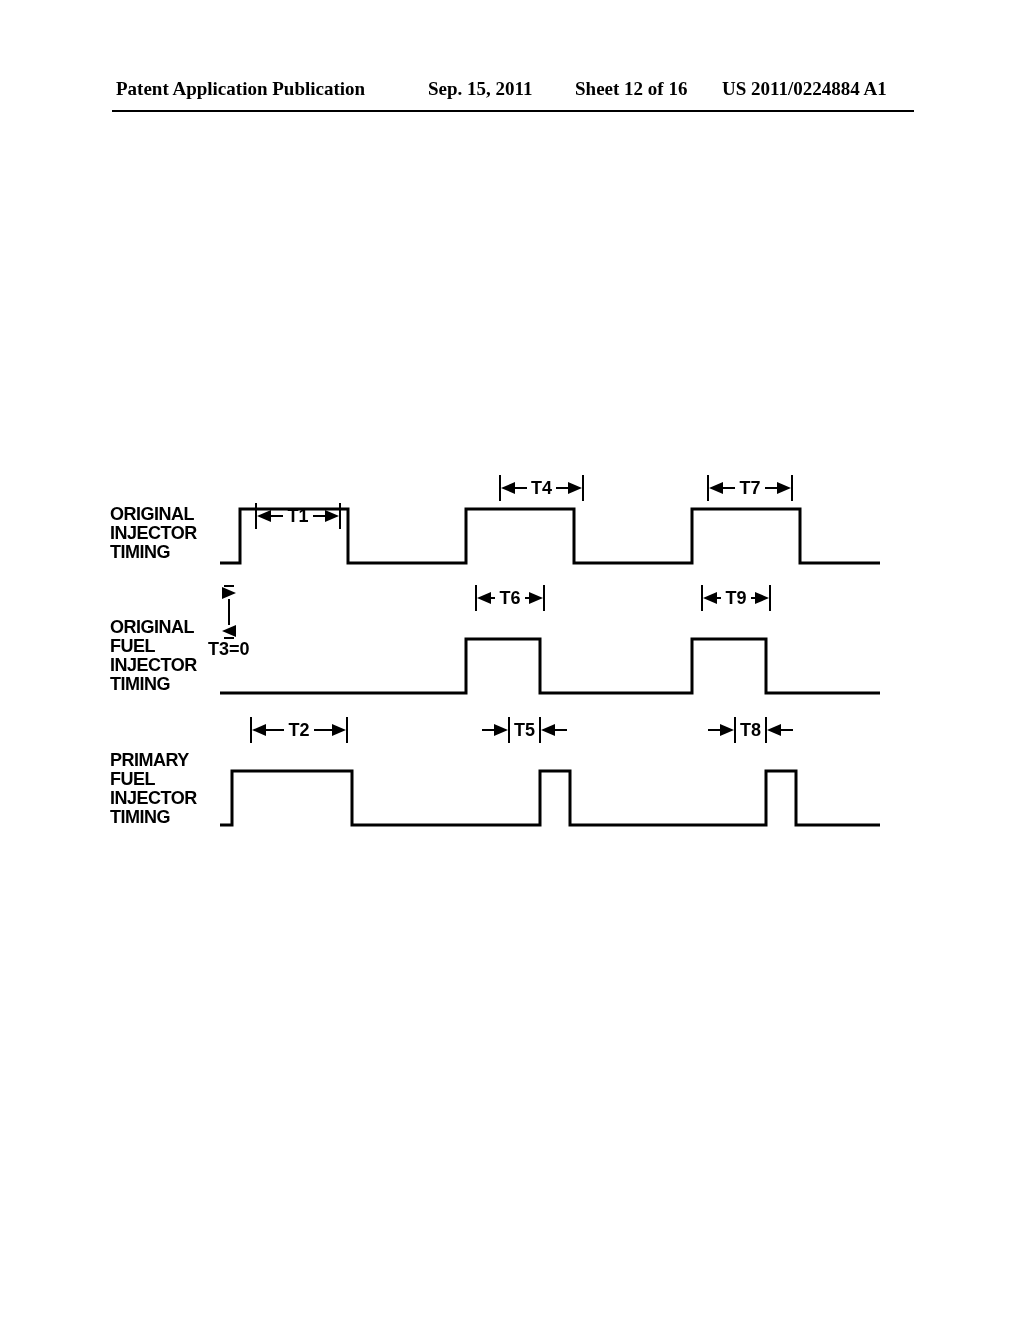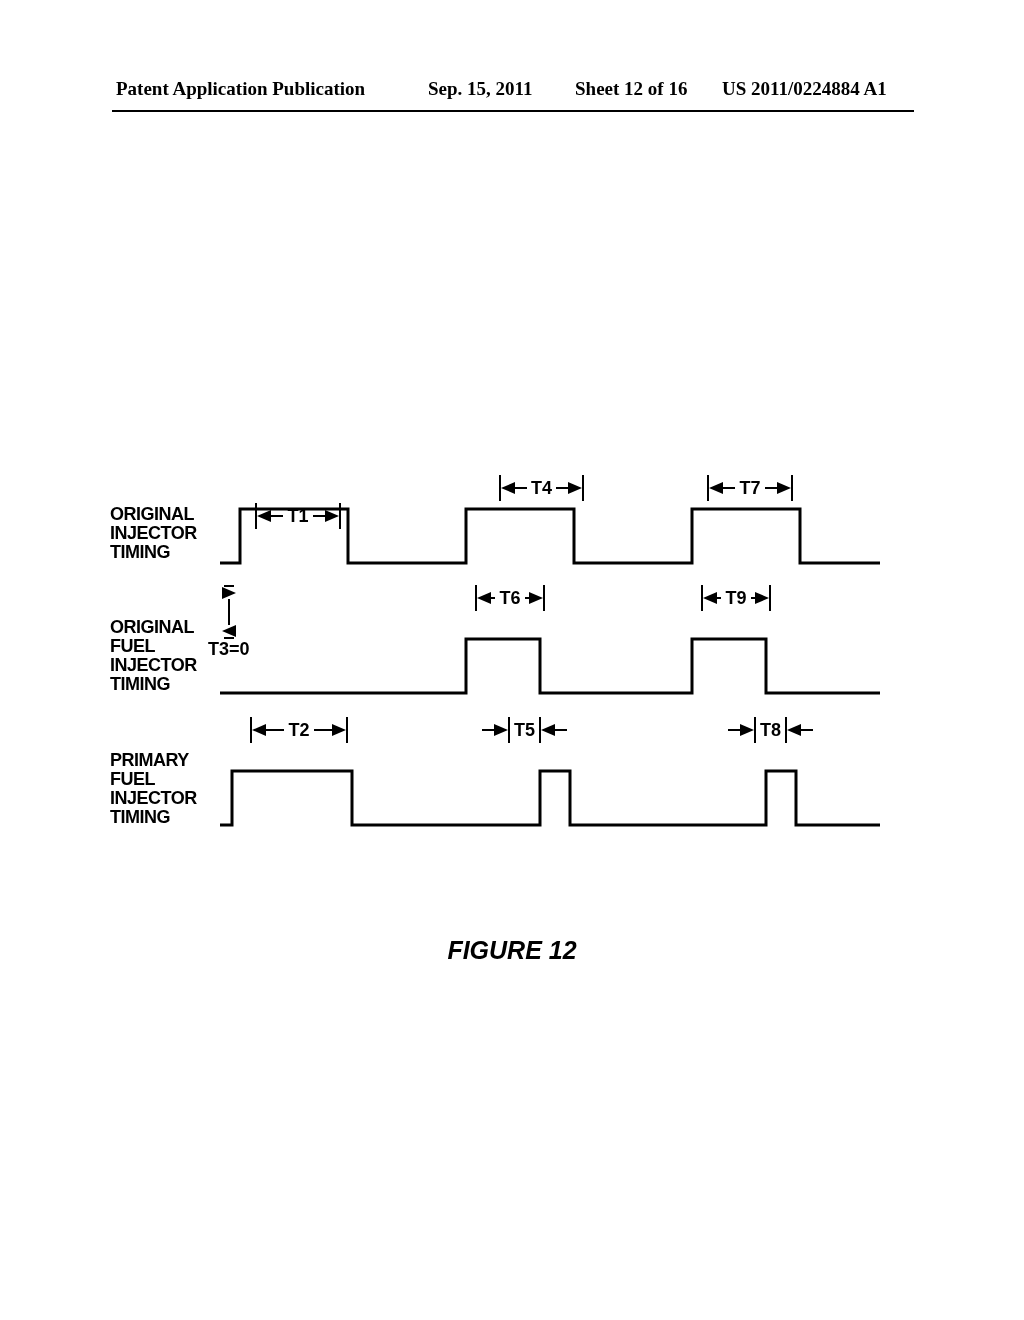--- a/index.html
+++ b/index.html
@@ -225,21 +225,21 @@
     <div class="dim" style="left:372px; top:242px;">
       <span class="stem" style="width:12px;"></span>
         <span class="arrowR"></span>
       <span class="bar"></span>
       <span class="txt">T5</span>
       <span class="bar"></span>
       <span class="arrowL"></span>
         <span class="stem" style="width:12px;"></span>
     </div>
 
-    <div class="dim" style="left:618px; top:242px;">
+    <div class="dim" style="left:598px; top:242px;">
       <span class="stem" style="width:12px;"></span>
         <span class="arrowR"></span>
       <span class="bar"></span>
       <span class="txt">T8</span>
       <span class="bar"></span>
       <span class="arrowL"></span>
         <span class="stem" style="width:12px;"></span>
     </div>
 
     <div class="label-group" style="left:0; top:276px;">
@@ -250,15 +250,14 @@
     </div>
 
     <div class="waveform" style="left:110px; top:290px;">
       <svg width="660" height="62">
         <path d="M0 60 L12 60 L12 6 L132 6 L132 60 L320 60 L320 6 L350 6 L350 60 L546 60 L546 6 L576 6 L576 60 L660 60" fill="none" stroke="#000" stroke-width="3"></path>
       </svg>
     </div>
 
   </div>
 
-  <div class="figure-caption">FIGURE 12</div>
 
 </div>
 
 </body></html>

